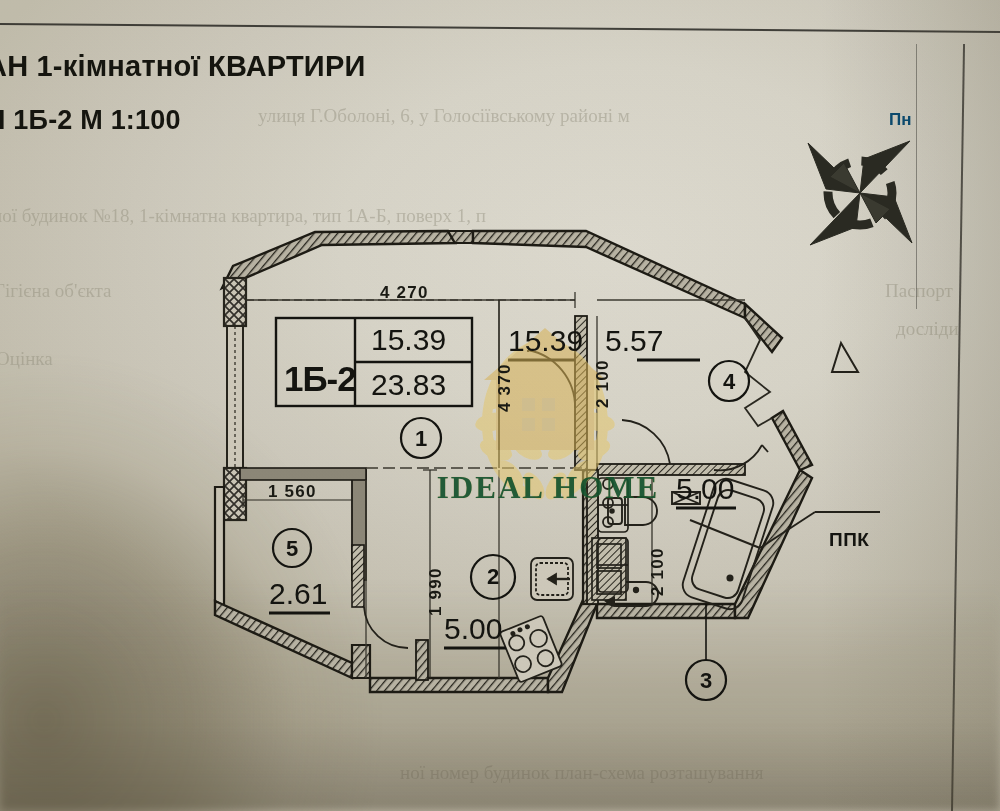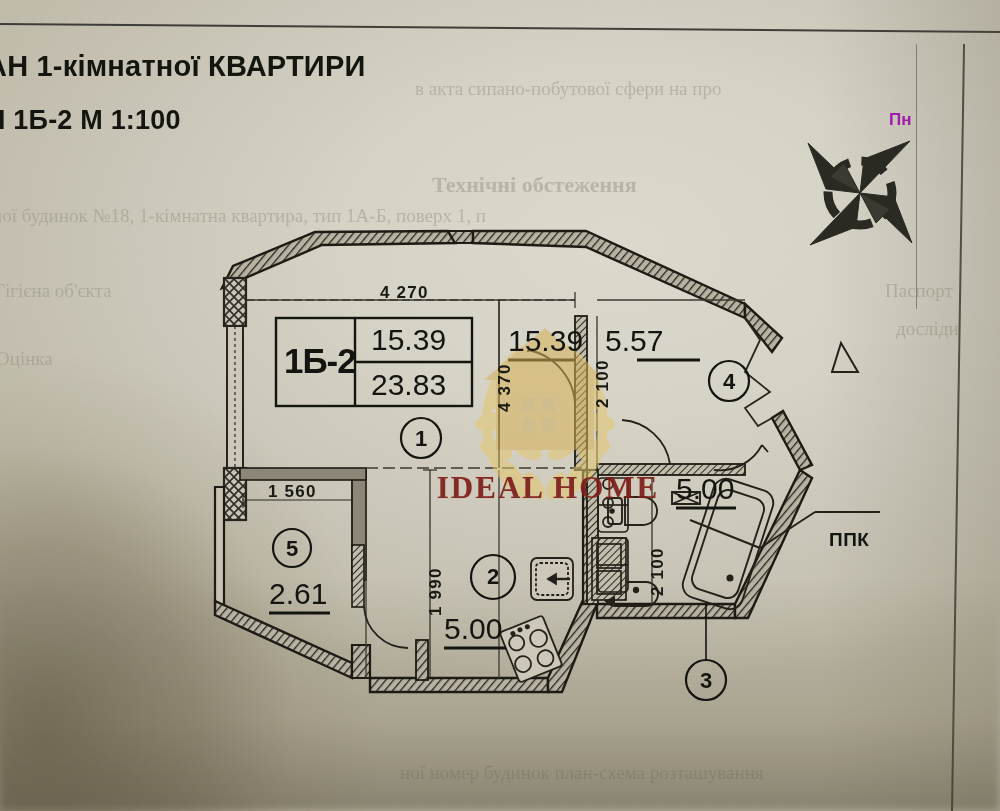--- a/index.html
+++ b/index.html
@@ -48,31 +48,31 @@
   
   .hdr{
     position:absolute;color:#15150f;font-weight:700;
     font-family:"Liberation Sans",sans-serif;white-space:nowrap;
   }
   #hdr1{left:-14px;top:50px;font-size:29px;letter-spacing:.2px;}
   #hdr2{left:-14px;top:105px;font-size:27px;letter-spacing:.2px;}
   
   #compass{position:absolute;left:805;top:135px;}
   .pn-label{
-    position:absolute;left:889px;top:110px;font-size:17px;color:#a21caf;font-weight:600;
+    position:absolute;left:889px;top:110px;font-size:17px;color:#0c4a6e;font-weight:600;
     font-family:"Liberation Sans",sans-serif;
   }
   
   #plan{position:absolute;left:0;top:0;}
   
   #wm{position:absolute;left:430px;top:300px;width:230px;height:230px;pointer-events:none;}
   #wm-text{
     position:absolute;left:398px;top:470px;width:300px;text-align:center;
     font-family:"Liberation Serif",serif;font-weight:700;font-size:31px;
-    letter-spacing:2px;color:#7f1d1d;opacity:.92;pointer-events:none;
+    letter-spacing:2px;color:#14532d;opacity:.92;pointer-events:none;
     text-shadow:0 0 1px rgba(190,150,50,.5);
   }
   
   .plabel{
     position:absolute;color:#141410;font-family:"Liberation Sans",sans-serif;
     white-space:nowrap;font-weight:400;
   }
   .area-num{font-size:30px;letter-spacing:0px;}
   .dim{font-size:17px;letter-spacing:1.2px;font-weight:600;color:#1a1a14;}
   .dim-v{transform-origin:0 0;transform:rotate(-90deg);}
@@ -83,22 +83,21 @@
     font-family:"Liberation Sans",sans-serif;text-align:center;
   }
 </style>
 </head>
 <body>
 
 <div id="page">
 
   <div class="paper-base"></div>
 
-  <div class="ghost" style="left:415px;top:78px;font-size:19px;">в акта сипано-побутової сфери на про</div>
-  <div class="ghost" style="left:432px;top:172px;font-size:22px;font-weight:700;">Технічні обстеження</div>
+  <div class="ghost" style="left:258px;top:105px;font-size:19px;">улиця Г.Оболоні, 6, у Голосіївському районі м</div>
   <div class="ghost" style="left:-8px;top:205px;font-size:19px;">ної будинок №18, 1-кімнатна квартира, тип 1А-Б, поверх 1, п</div>
   <div class="ghost" style="left:-6px;top:280px;font-size:19px;">Гігієна об'єкта</div>
   <div class="ghost" style="left:885px;top:280px;font-size:19px;">Паспорт</div>
   <div class="ghost" style="left:896px;top:318px;font-size:19px;">досліди</div>
   <div class="ghost" style="left:-4px;top:348px;font-size:19px;">Оцінка</div>
   <div class="ghost" style="left:400px;top:762px;font-size:19px;">ної номер будинок план-схема розташування</div>
 
   <div class="rule" style="left:0;top:27px;width:1000px;height:2px;transform:rotate(0.45deg);opacity:.88;"></div>
   <div class="rule" style="left:957px;top:44px;width:2px;height:770px;transform:rotate(0.9deg);opacity:.78;"></div>
   <div class="rule" style="left:916px;top:44px;width:1px;height:265px;opacity:.45;"></div>
@@ -402,21 +401,21 @@
       <g fill="#cdae62">
         <rect x="92" y="98" width="13" height="13"></rect>
         <rect x="112" y="98" width="13" height="13"></rect>
         <rect x="92" y="118" width="13" height="13"></rect>
         <rect x="112" y="118" width="13" height="13"></rect>
       </g>
     </g>
   </svg>
   <div id="wm-text">IDEAL HOME</div>
 
-  <div class="plabel code-big" style="left:284px;top:341px;">1Б-2</div>
+  <div class="plabel code-big" style="left:284px;top:359px;">1Б-2</div>
   <div class="plabel area-num" style="left:371px;top:323px;">15.39</div>
   <div class="plabel area-num" style="left:371px;top:368px;">23.83</div>
 
   <div class="plabel area-num" style="left:508px;top:324px;">15.39</div>
   <div class="plabel area-num" style="left:605px;top:324px;">5.57</div>
   <div class="plabel area-num" style="left:676px;top:472px;">5.00</div>
   <div class="plabel area-num" style="left:444px;top:612px;">5.00</div>
   <div class="plabel area-num" style="left:269px;top:577px;">2.61</div>
 
   <div class="rnum" style="left:411px;top:426px;width:20px;">1</div>

